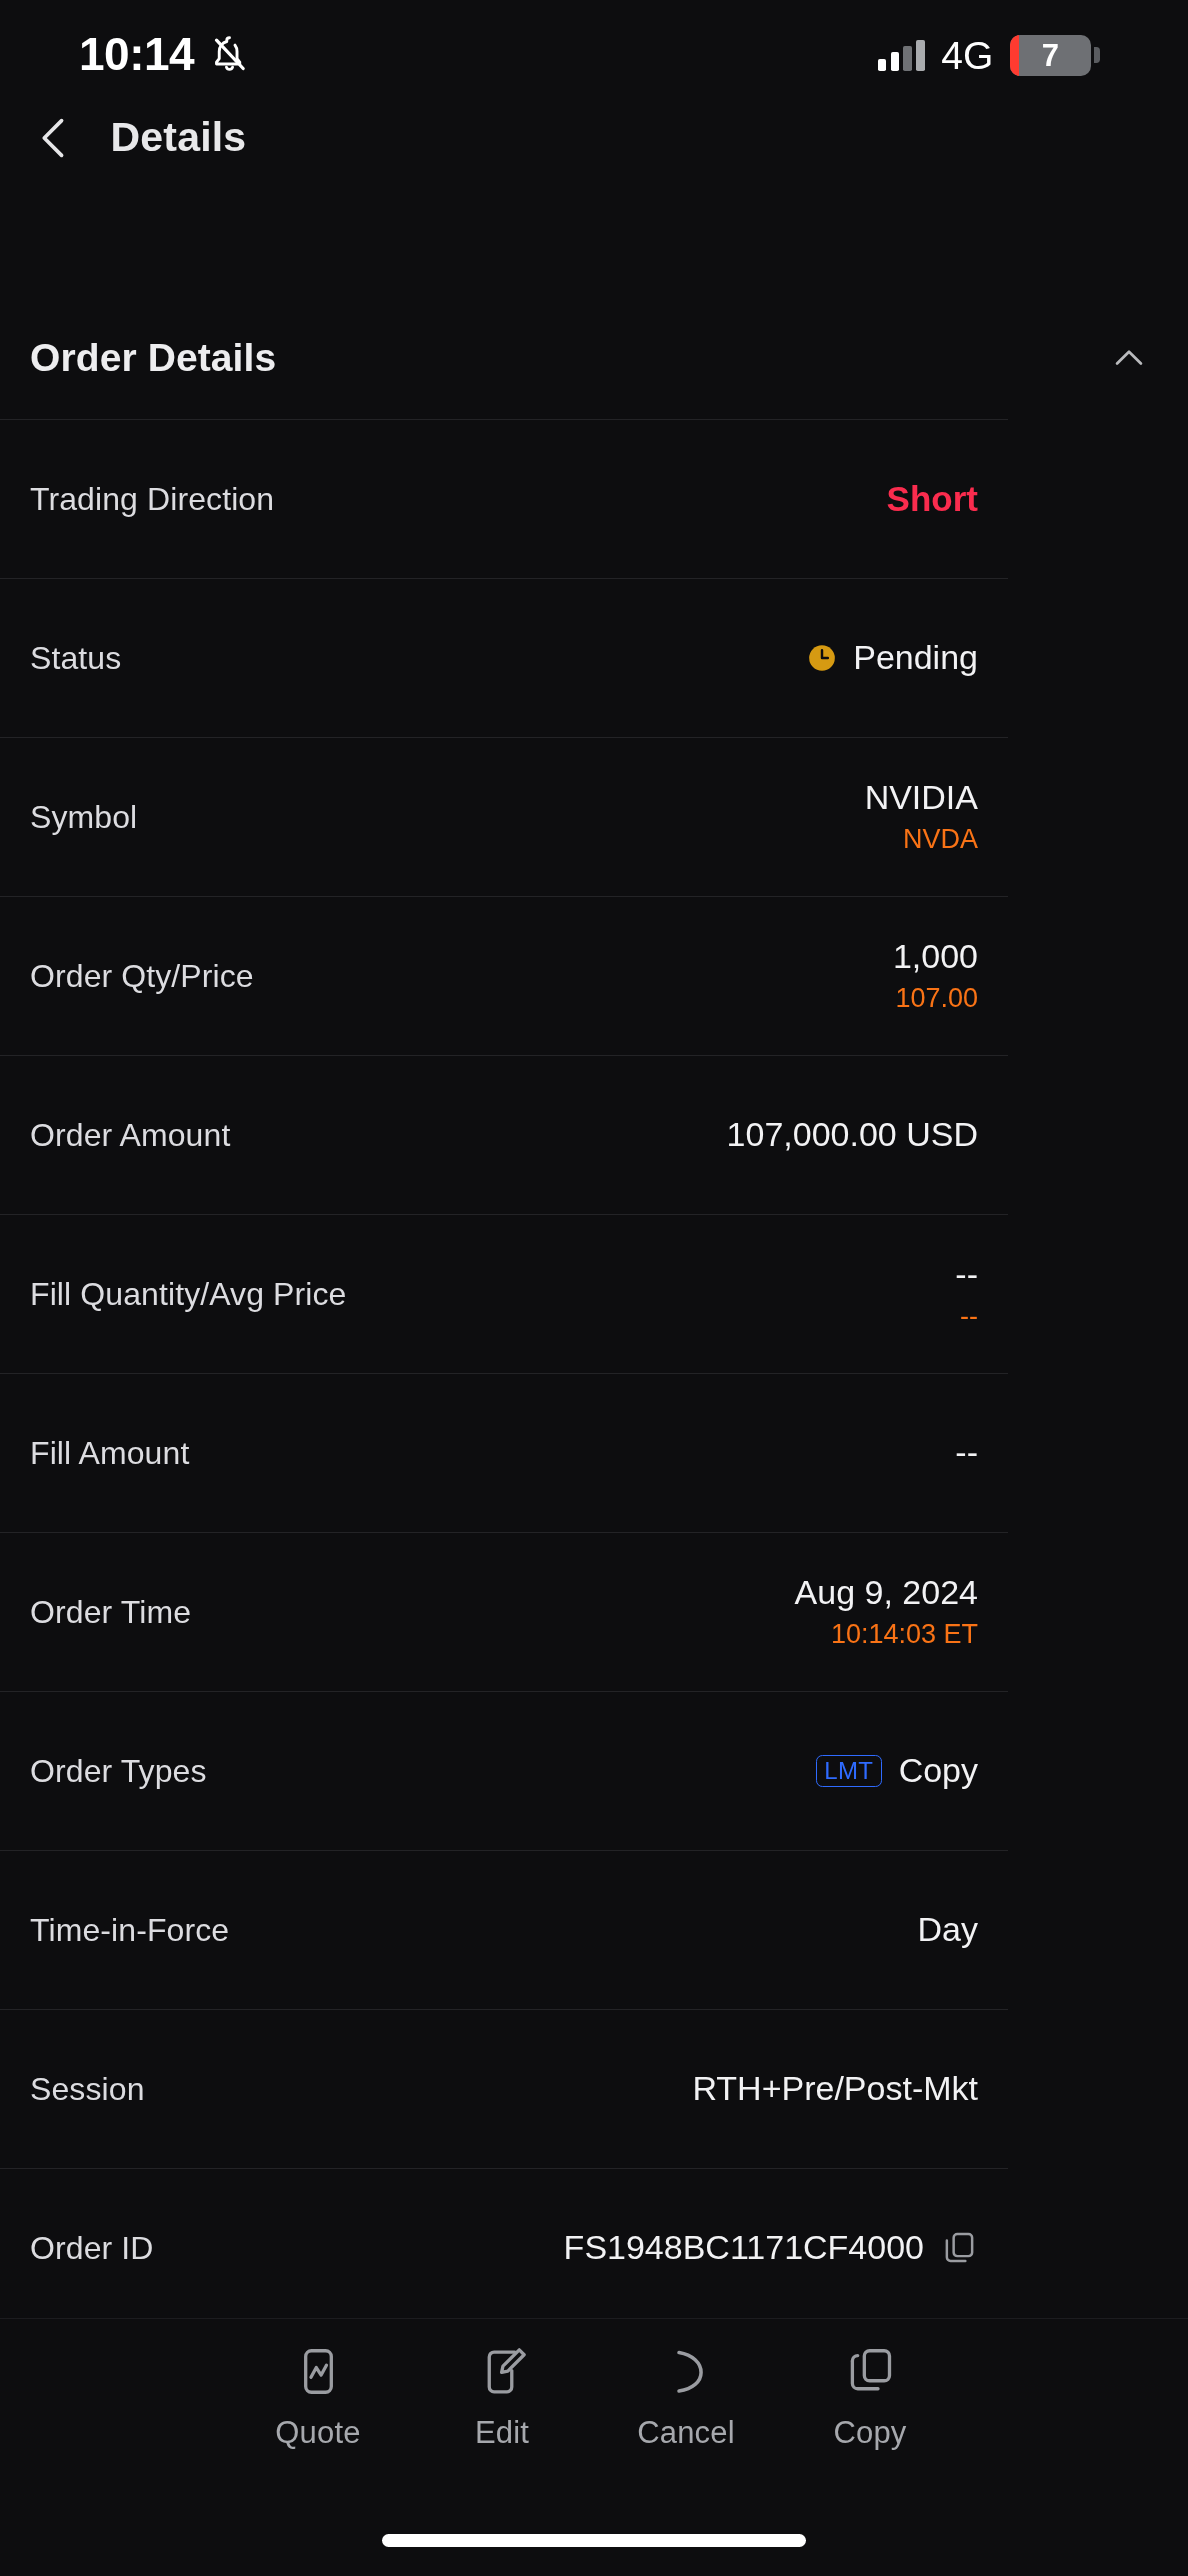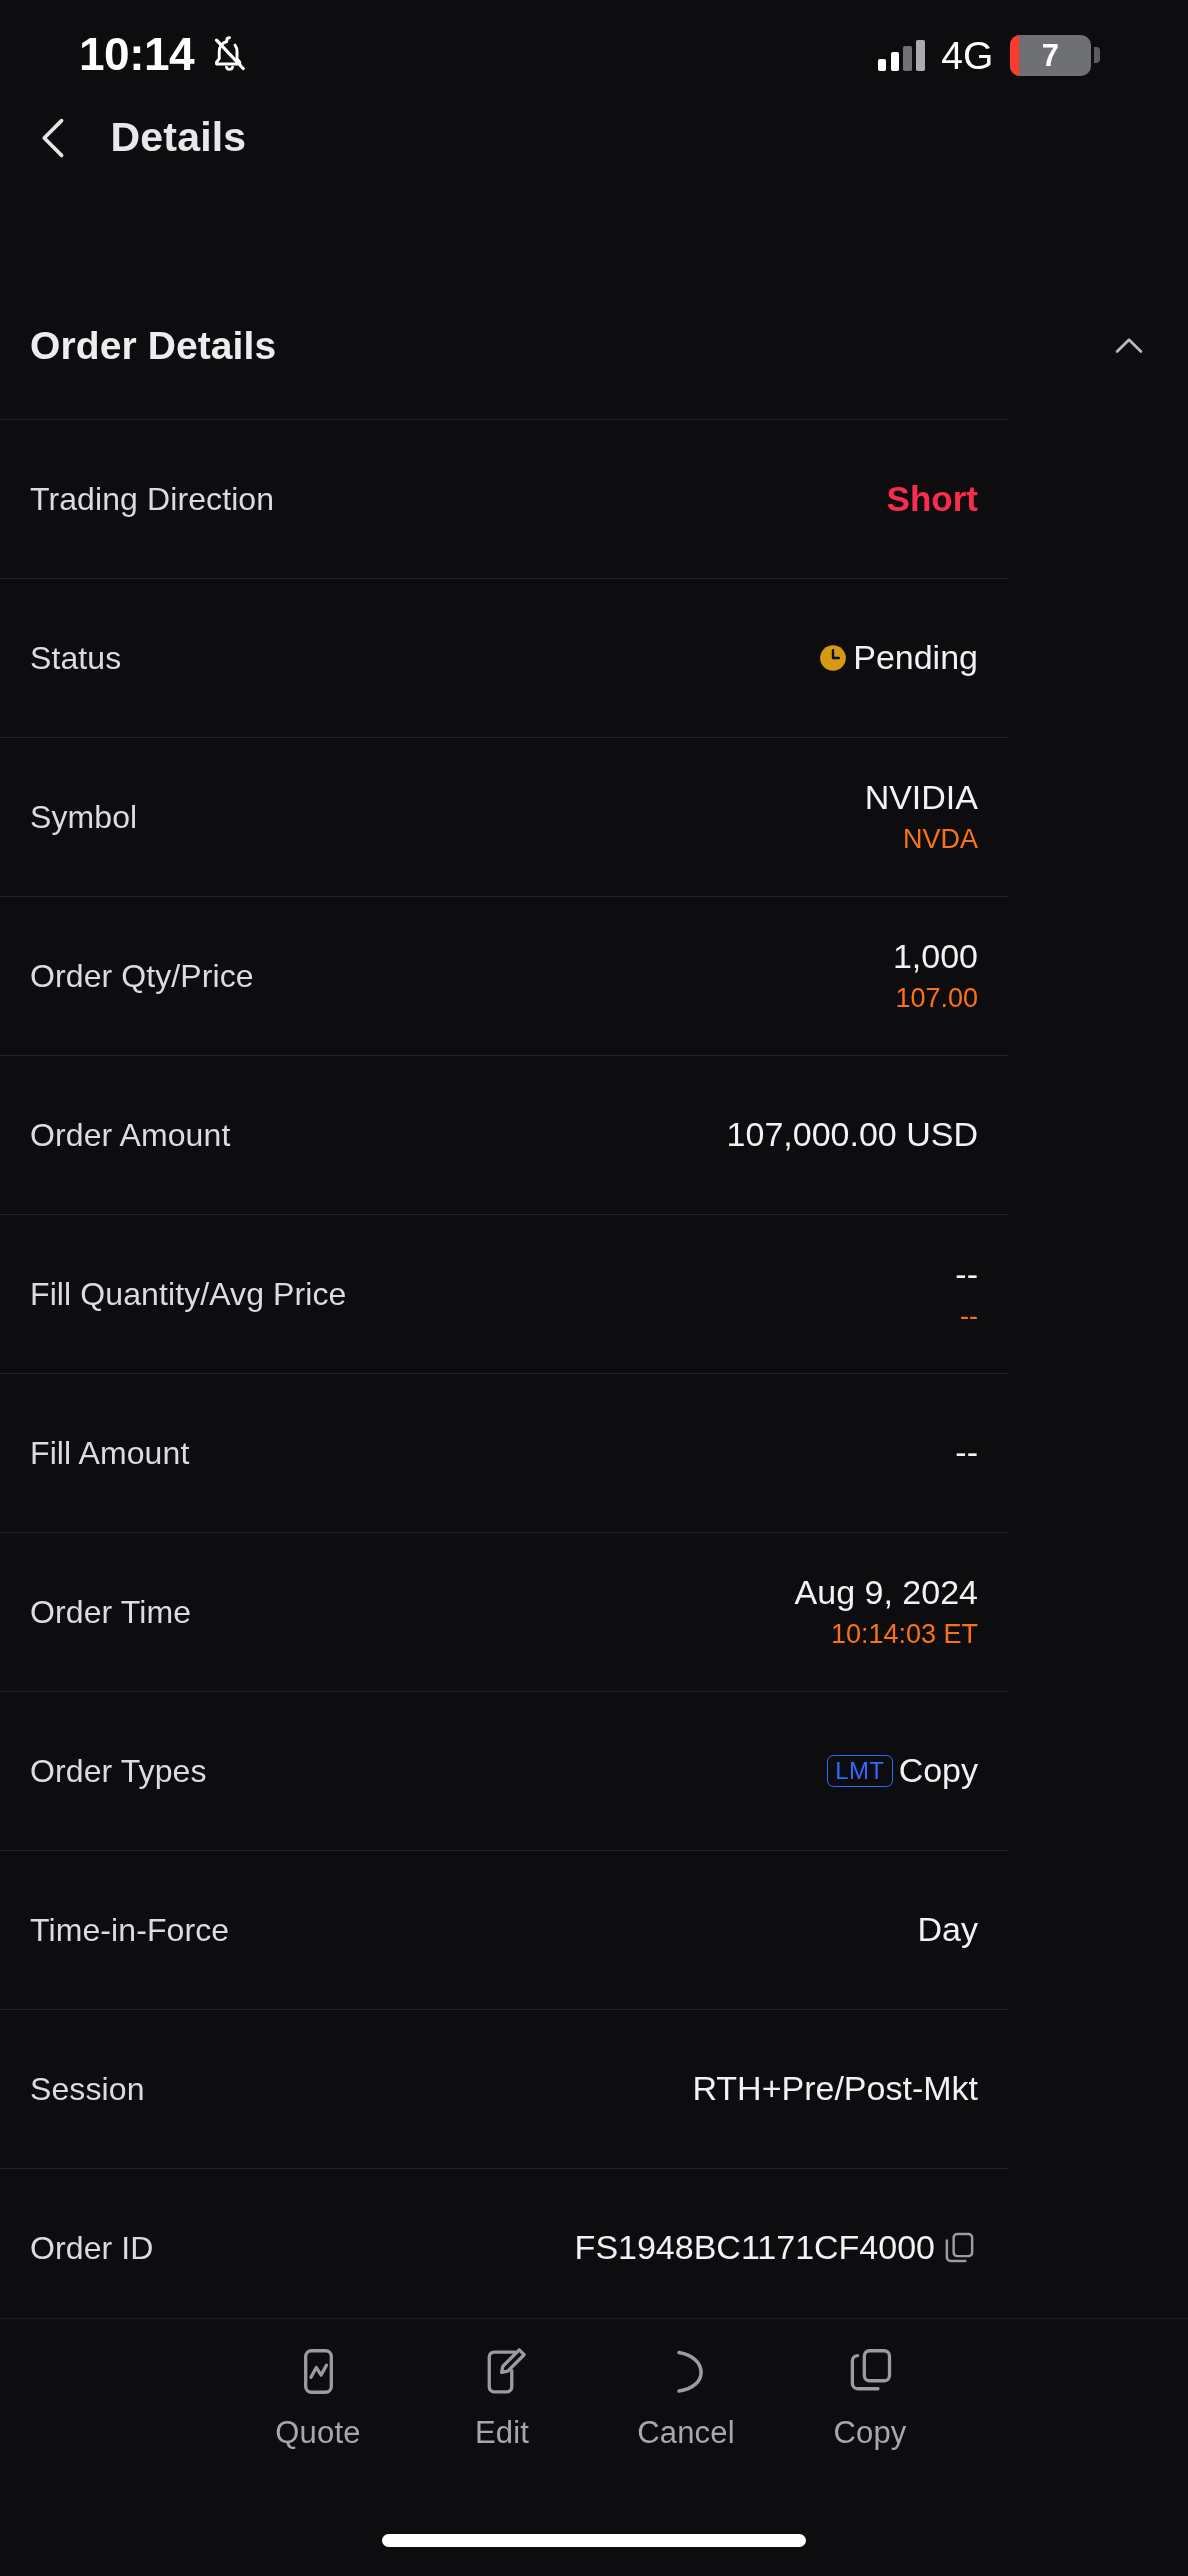--- a/index.html
+++ b/index.html
@@ -42,21 +42,21 @@
   
   .navbar {
     position:absolute; top:87px; left:0; width:1188px; height:101px;
     display:flex; align-items:center; gap:29.5px; padding-left:26px;
   }
   .back-btn { width:55px; height:55px; display:flex; align-items:center; justify-content:center; }
   .nav-title { color:#e8e8ea; font-size:41px; font-weight:700; letter-spacing:0.2px; }
 
   
   .section-head {
-    position:absolute; top:302px; left:0; width:1188px; height:88px;
+    position:absolute; top:314px; left:0; width:1188px; height:88px;
     display:flex; align-items:center; justify-content:space-between;
     padding:0 37px 0 30px;
   }
   .section-title { color:#ededef; font-size:39px; font-weight:700; letter-spacing:0.1px; }
   .chev-up { width:44px; height:44px; }
 
   
   .rows { position:absolute; top:419px; left:0; width:1188px; }
   .row {
     position:relative; width:1008px; min-height:159px;
@@ -72,21 +72,21 @@
   }
   .row .value {
     color:#f2f2f4; font-size:34px; font-weight:400; text-align:right; white-space:nowrap;
     line-height:1.1;
   }
   .row .subvalue {
     color:#f97316; font-size:27px; font-weight:400; text-align:right; white-space:nowrap;
     line-height:1.1;
   }
   .row .value.negative { color:#fa2c4e; font-weight:600; font-size:35px; }
-  .value-inline { display:flex; align-items:center; gap:6px; }
+  .value-inline { display:flex; align-items:center; gap:17px; }
 
   .clock-dot { width:28px; height:28px; flex:0 0 28px; }
   .lmt-badge {
     display:inline-flex; align-items:center; justify-content:center;
     border:1.8px solid #2f6bff; border-radius:6.4px;
     color:#2f6bff; font-size:24px; font-weight:500;
     padding:2.8px 7.4px 3.7px 7.4px; line-height:1; letter-spacing:0.3px;
   }
   .copy-ic { width:37px; height:37px; flex:0 0 37px; }
 

